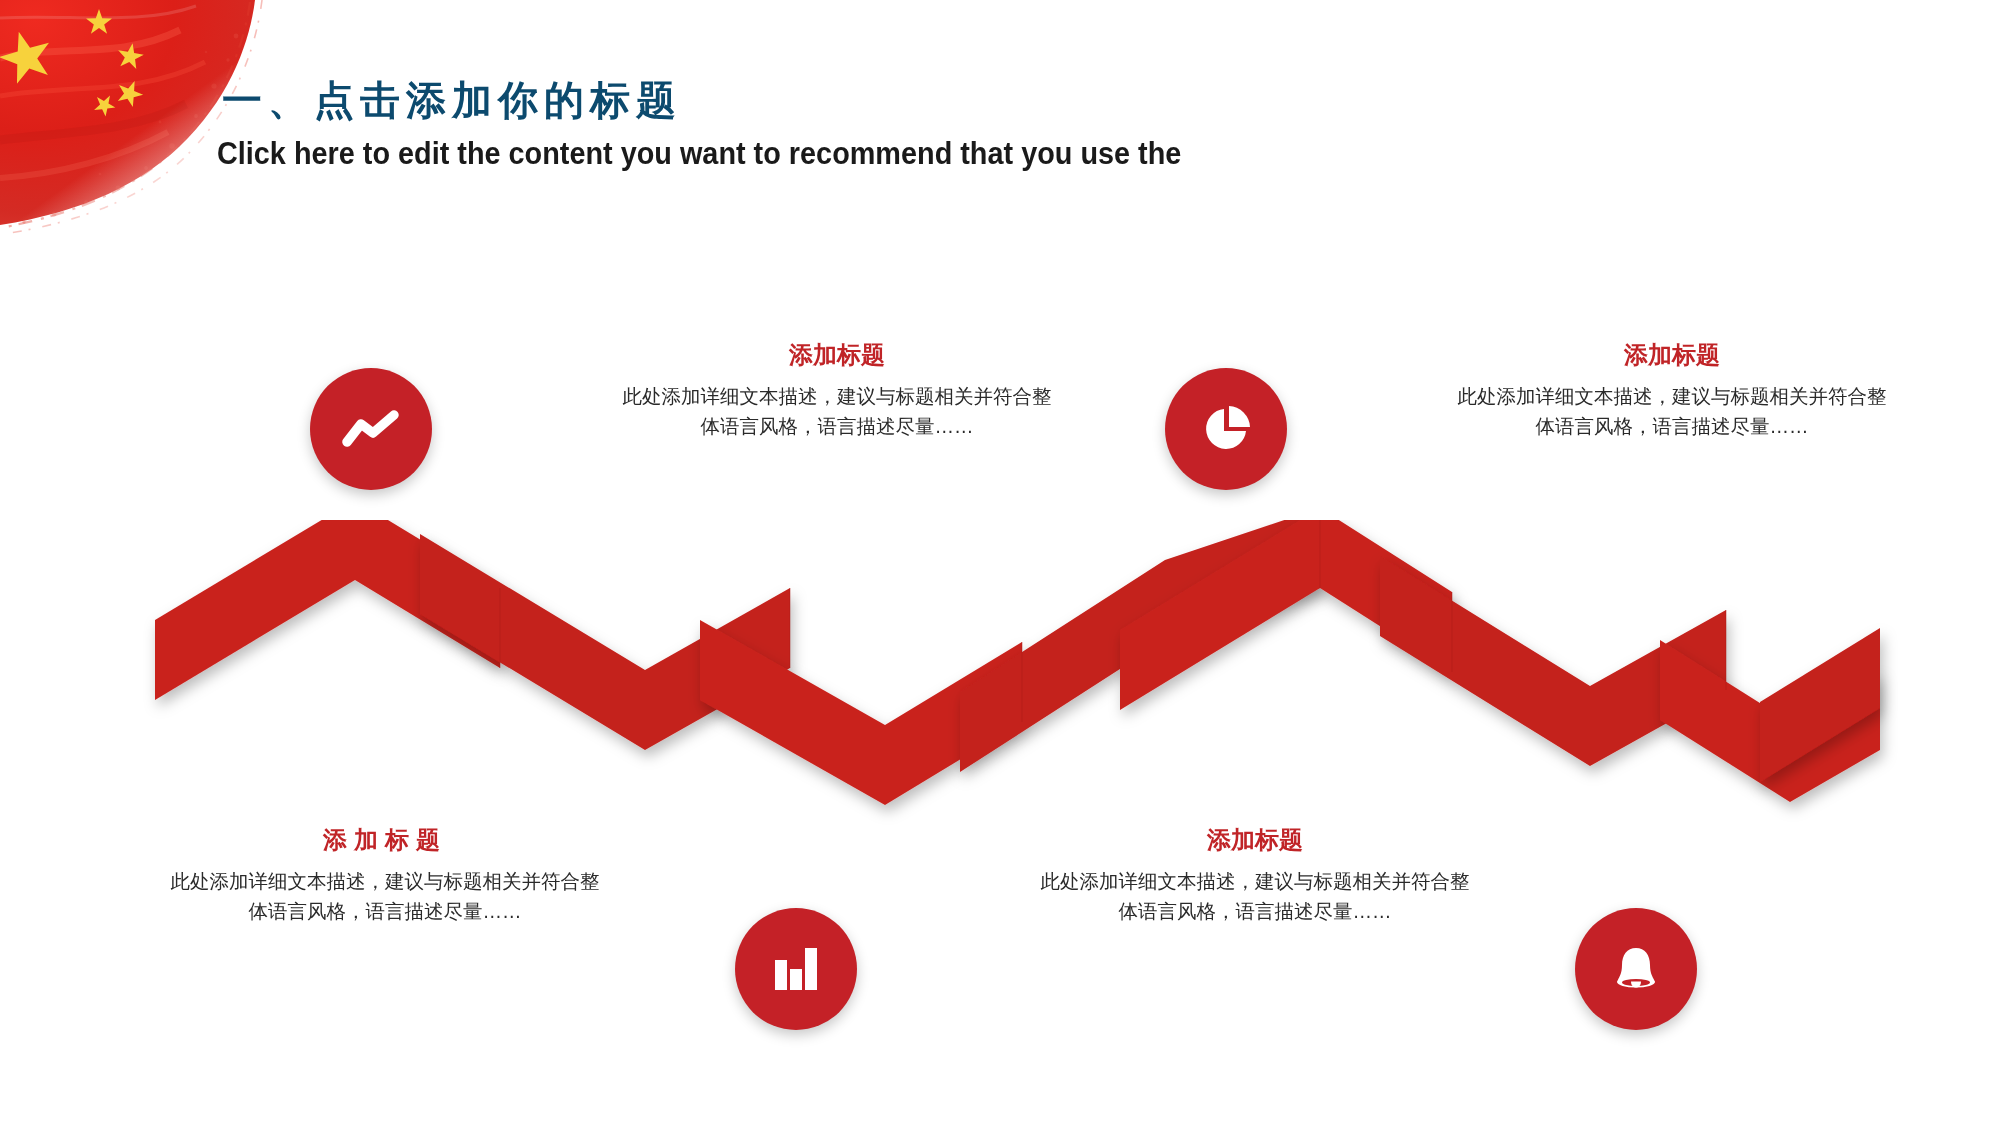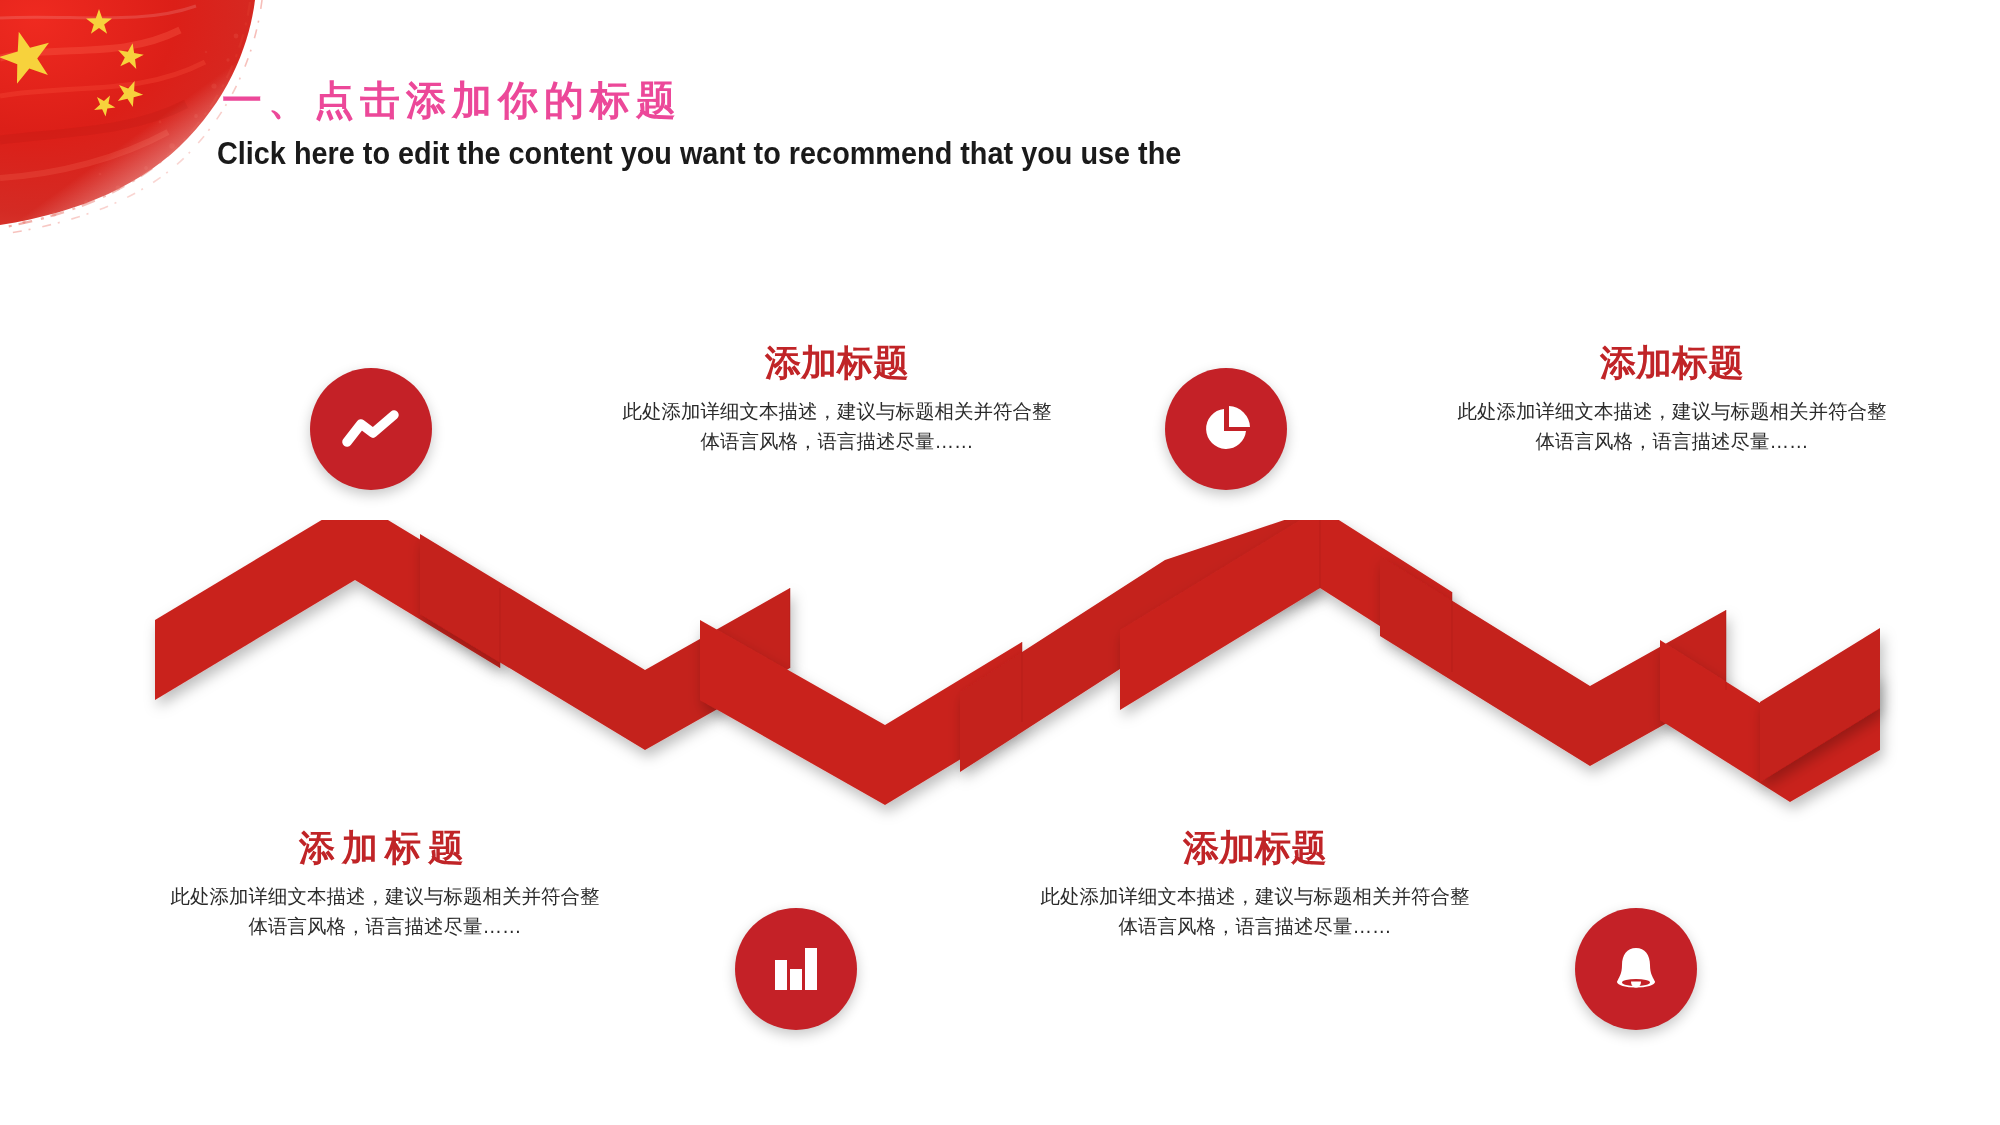--- a/index.html
+++ b/index.html
@@ -26,21 +26,21 @@
   }
 
   
   #header {
     position: absolute;
     left: 222px;
     top: 78px;
     width: 1300px;
   }
   #page-title {
-    color: #ec4899;
+    color: #0c4a6e;
     font-size: 40px;
     font-weight: 700;
     letter-spacing: 6px;
     line-height: 1.1;
     margin: 0;
     white-space: nowrap;
   }
   #page-subtitle {
     color: #1a1a1a;
     font-size: 31px;
@@ -82,21 +82,21 @@
   #icon-bars   { left: 735px;  top: 908px; }
   #icon-bell   { left: 1575px; top: 908px; }
 
   
   .text-block {
     position: absolute;
     text-align: center;
   }
   .block-title {
     color: #C02427;
-    font-size: 36px;
+    font-size: 24px;
     font-weight: 700;
     line-height: 1.25;
     margin: 0 0 12px 0;
   }
   .block-title.spaced { letter-spacing: 7px; }
   .block-body {
     color: #2a2a2a;
     font-size: 19.5px;
     line-height: 1.52;
     margin: 12px;

